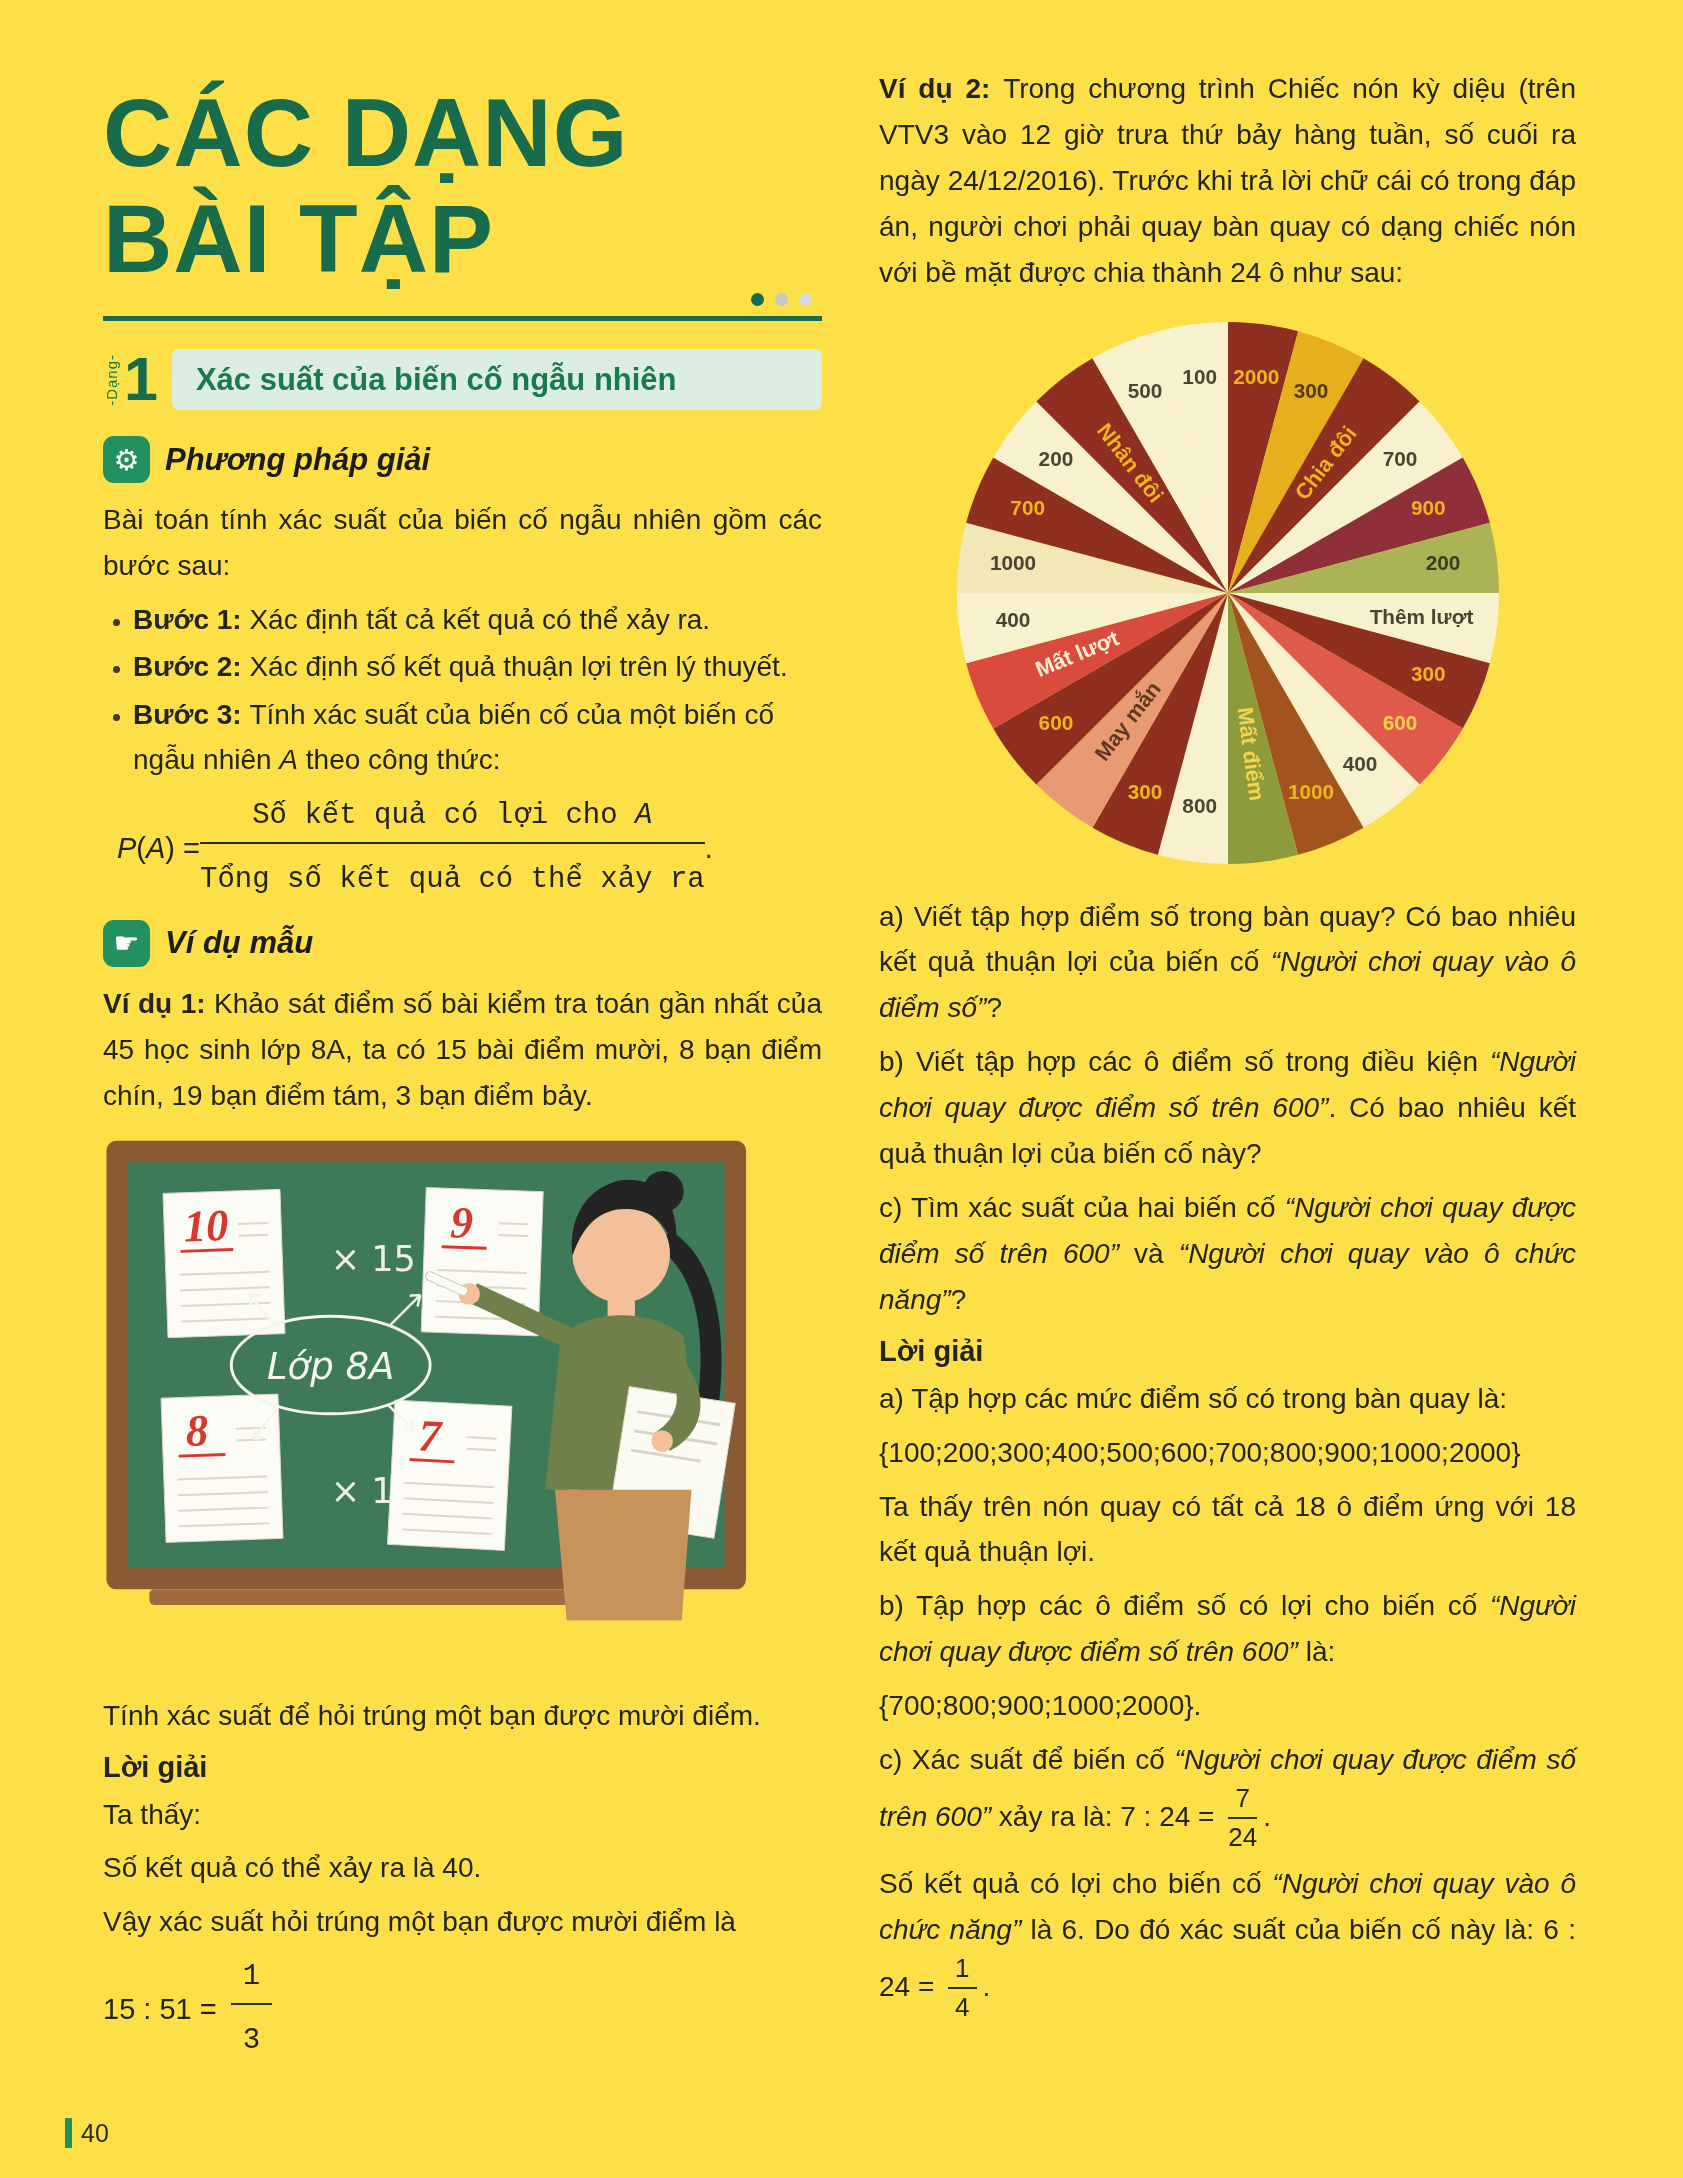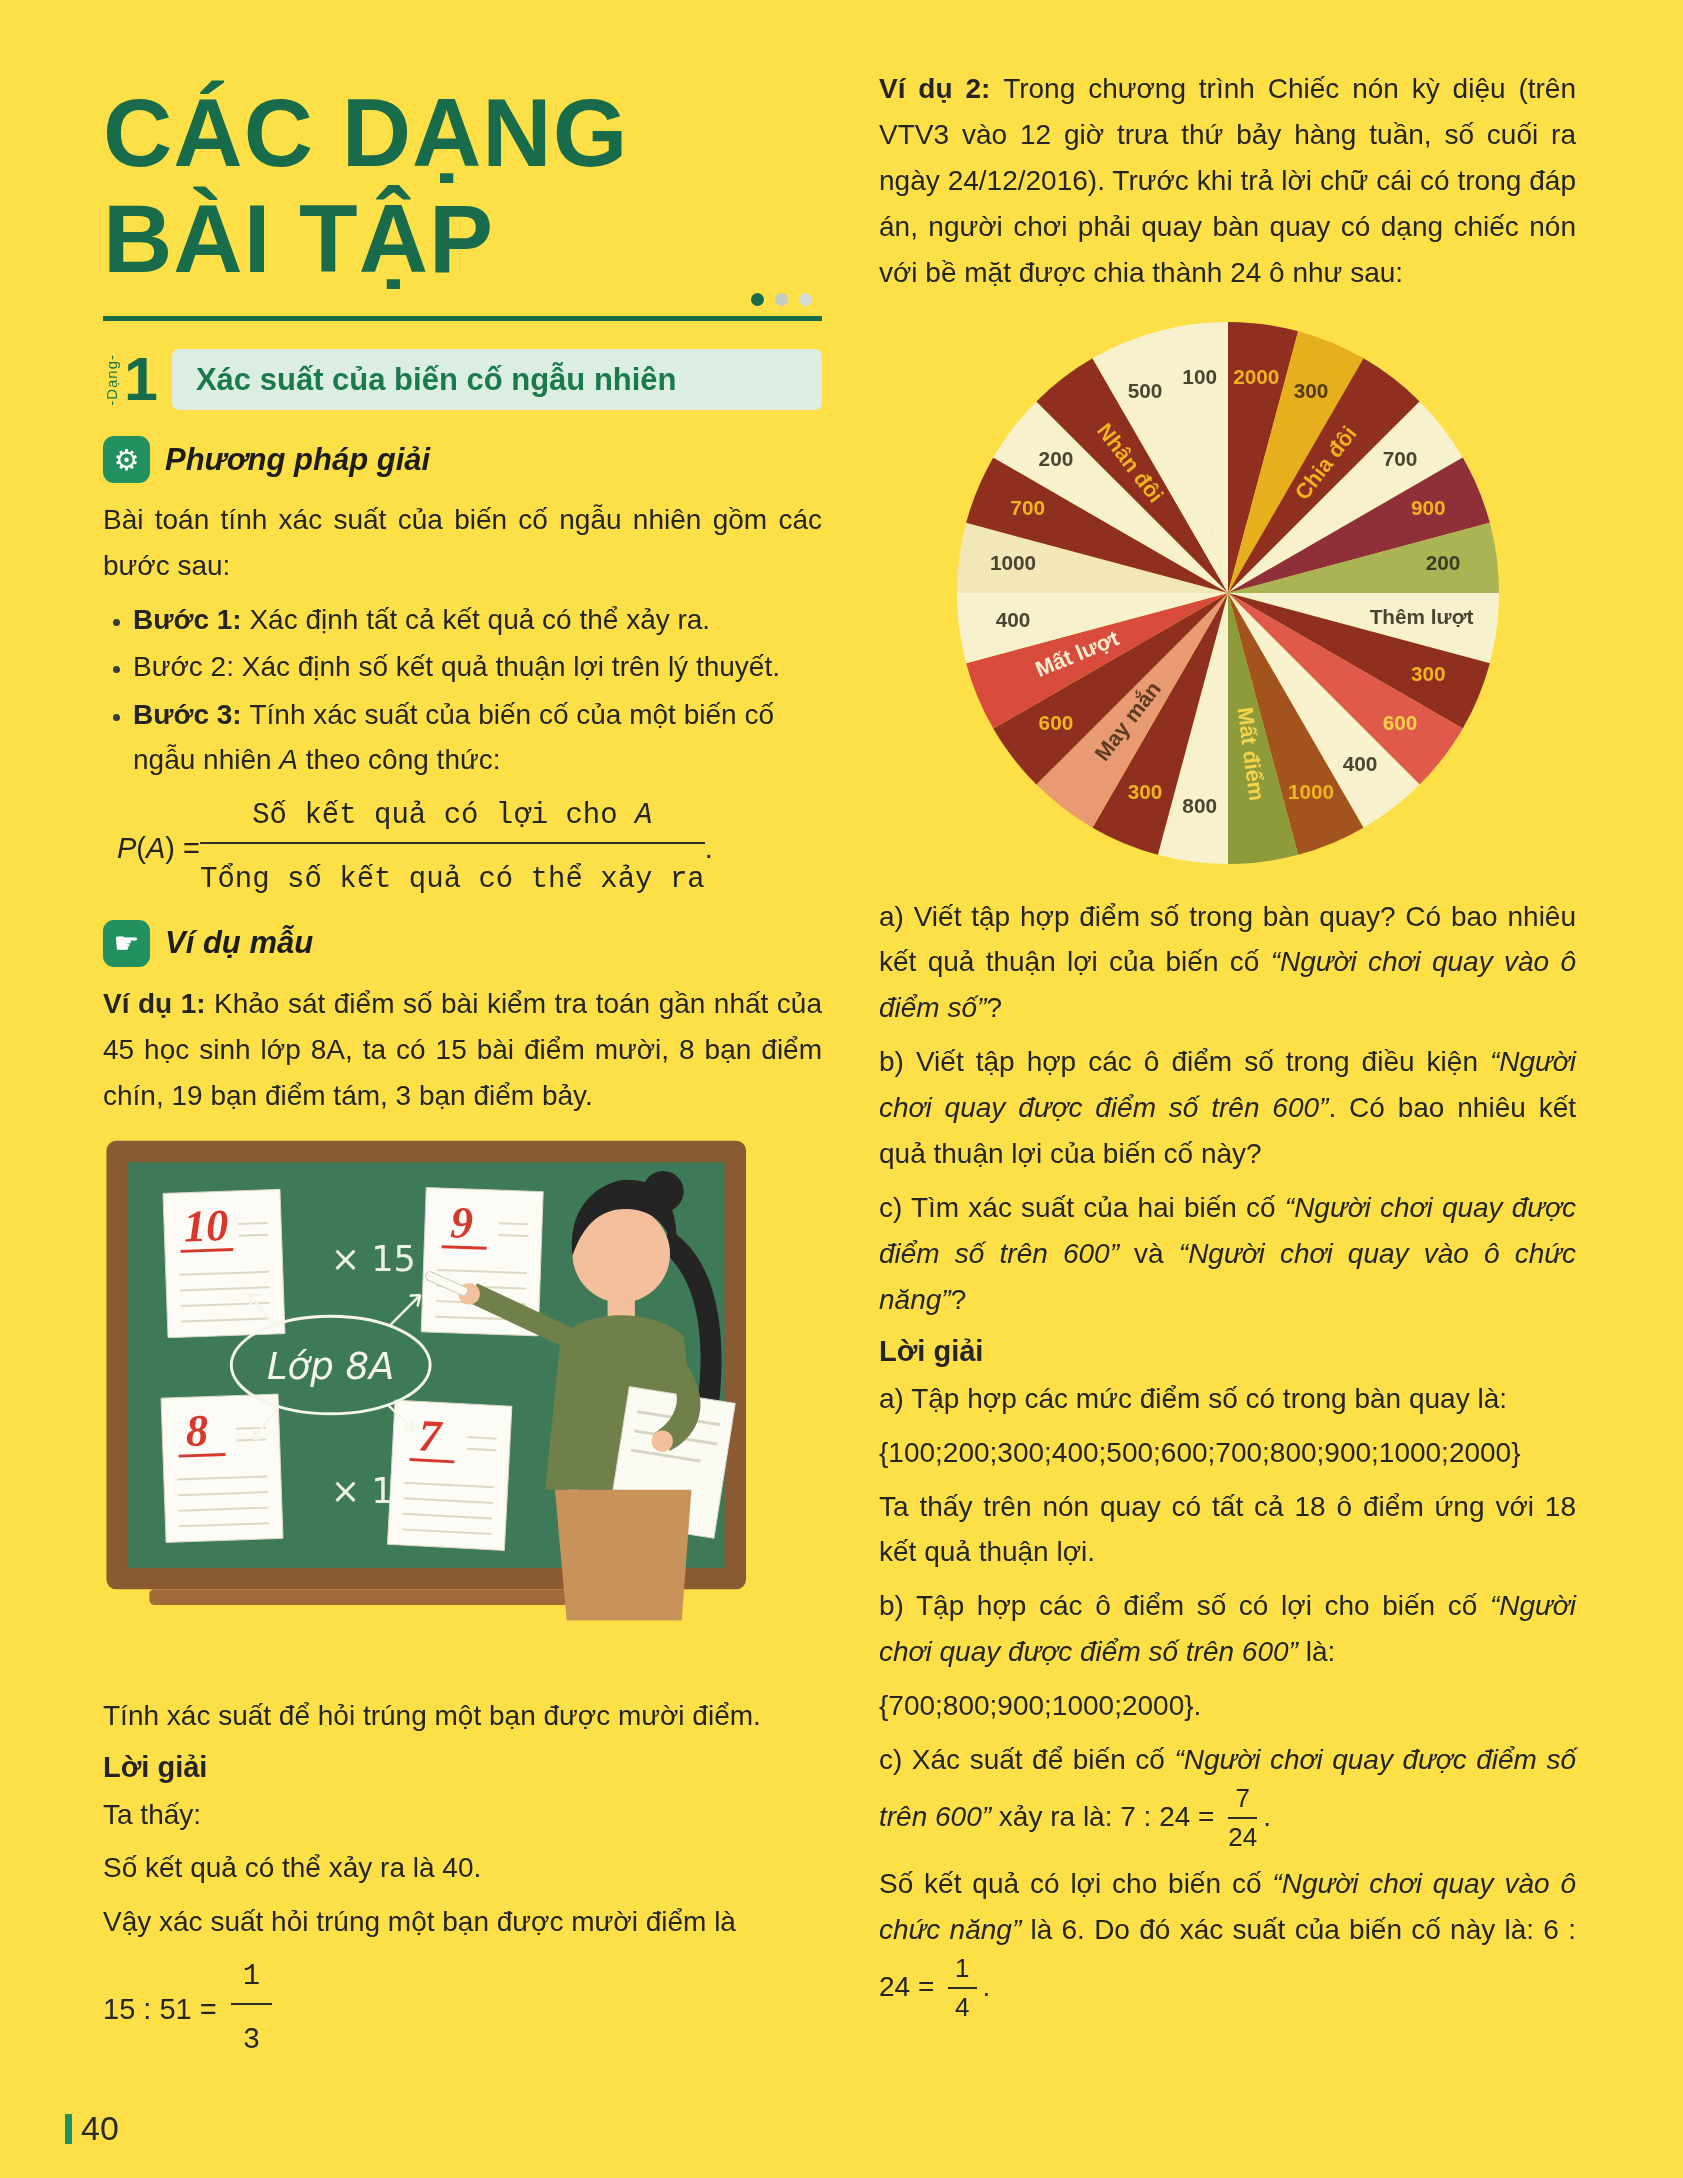--- a/index.html
+++ b/index.html
@@ -43,21 +43,21 @@
 
   .frac-inline{display:inline-flex;flex-direction:column;text-align:center;vertical-align:middle;
                font-size:26px;line-height:1.2;margin:0 6px;}
   .frac-inline .fr-num{padding:0 7px 3px;border-bottom:2px solid #2b2b2b;}
   .frac-inline .fr-den{padding-top:3px;}
 
   .board-wrap{margin:14px 0 10px;}
   .solution-h{font-weight:700;font-size:29px;margin:12px 0 8px;}
   .expr-row{display:flex;align-items:center;gap:14px;font-size:29px;margin:14px 0 0;}
 
-  .pagenum{position:absolute;left:65px;bottom:30px;display:flex;align-items:center;gap:9px;font-size:34px;color:#2a2a2a;}
+  .pagenum{position:absolute;left:65px;bottom:30px;display:flex;align-items:center;gap:9px;font-size:25px;color:#2a2a2a;}
   .pagenum-bar{width:7px;height:30px;background:#23915f;}
 
   
   .wheel-wrap{display:flex;justify-content:center;margin:20px 0 24px;}
   svg text{font-family:"Liberation Sans",sans-serif;}
   .chalk{font-family:"DejaVu Sans",sans-serif;}
   .score-num{font-family:"Liberation Serif",serif;font-style:italic;font-weight:bold;}
 </style>
 </head>
 <body>
@@ -87,21 +87,21 @@
       </div>
 
       <div class="section-head">
         <span class="icon-badge">⚙</span>
         <span class="section-title">Phương pháp giải</span>
       </div>
 
       <p class="body">Bài toán tính xác suất của biến cố ngẫu nhiên gồm các bước sau:</p>
       <ul class="steps">
         <li><span style="font-weight: 700;">Bước 1: </span><span>Xác định tất cả kết quả có thể xảy ra.</span></li>
-        <li><span style="font-weight: 400;">Bước 2: </span><span>Xác định số kết quả thuận lợi trên lý thuyết.</span></li>
+        <li><span style="font-weight: 700;">Bước 2: </span><span>Xác định số kết quả thuận lợi trên lý thuyết.</span></li>
         <li><span style="font-weight: 700;">Bước 3: </span><span>Tính xác suất của biến cố của một biến cố ngẫu nhiên </span><span style="font-style: italic;">A</span><span> theo công thức:</span></li>
       </ul>
 
       <div class="formula">
         <span><span style="font-style: italic;">P</span><span>(</span><span style="font-style: italic;">A</span><span>) =</span></span>
         <span class="frac">
           <span class="fr-num"><span>Số kết quả có lợi cho </span><span style="font-style: italic;">A</span></span>
           <span class="fr-den">Tổng số kết quả có thể xảy ra</span>
         </span>
         <span>.</span>

